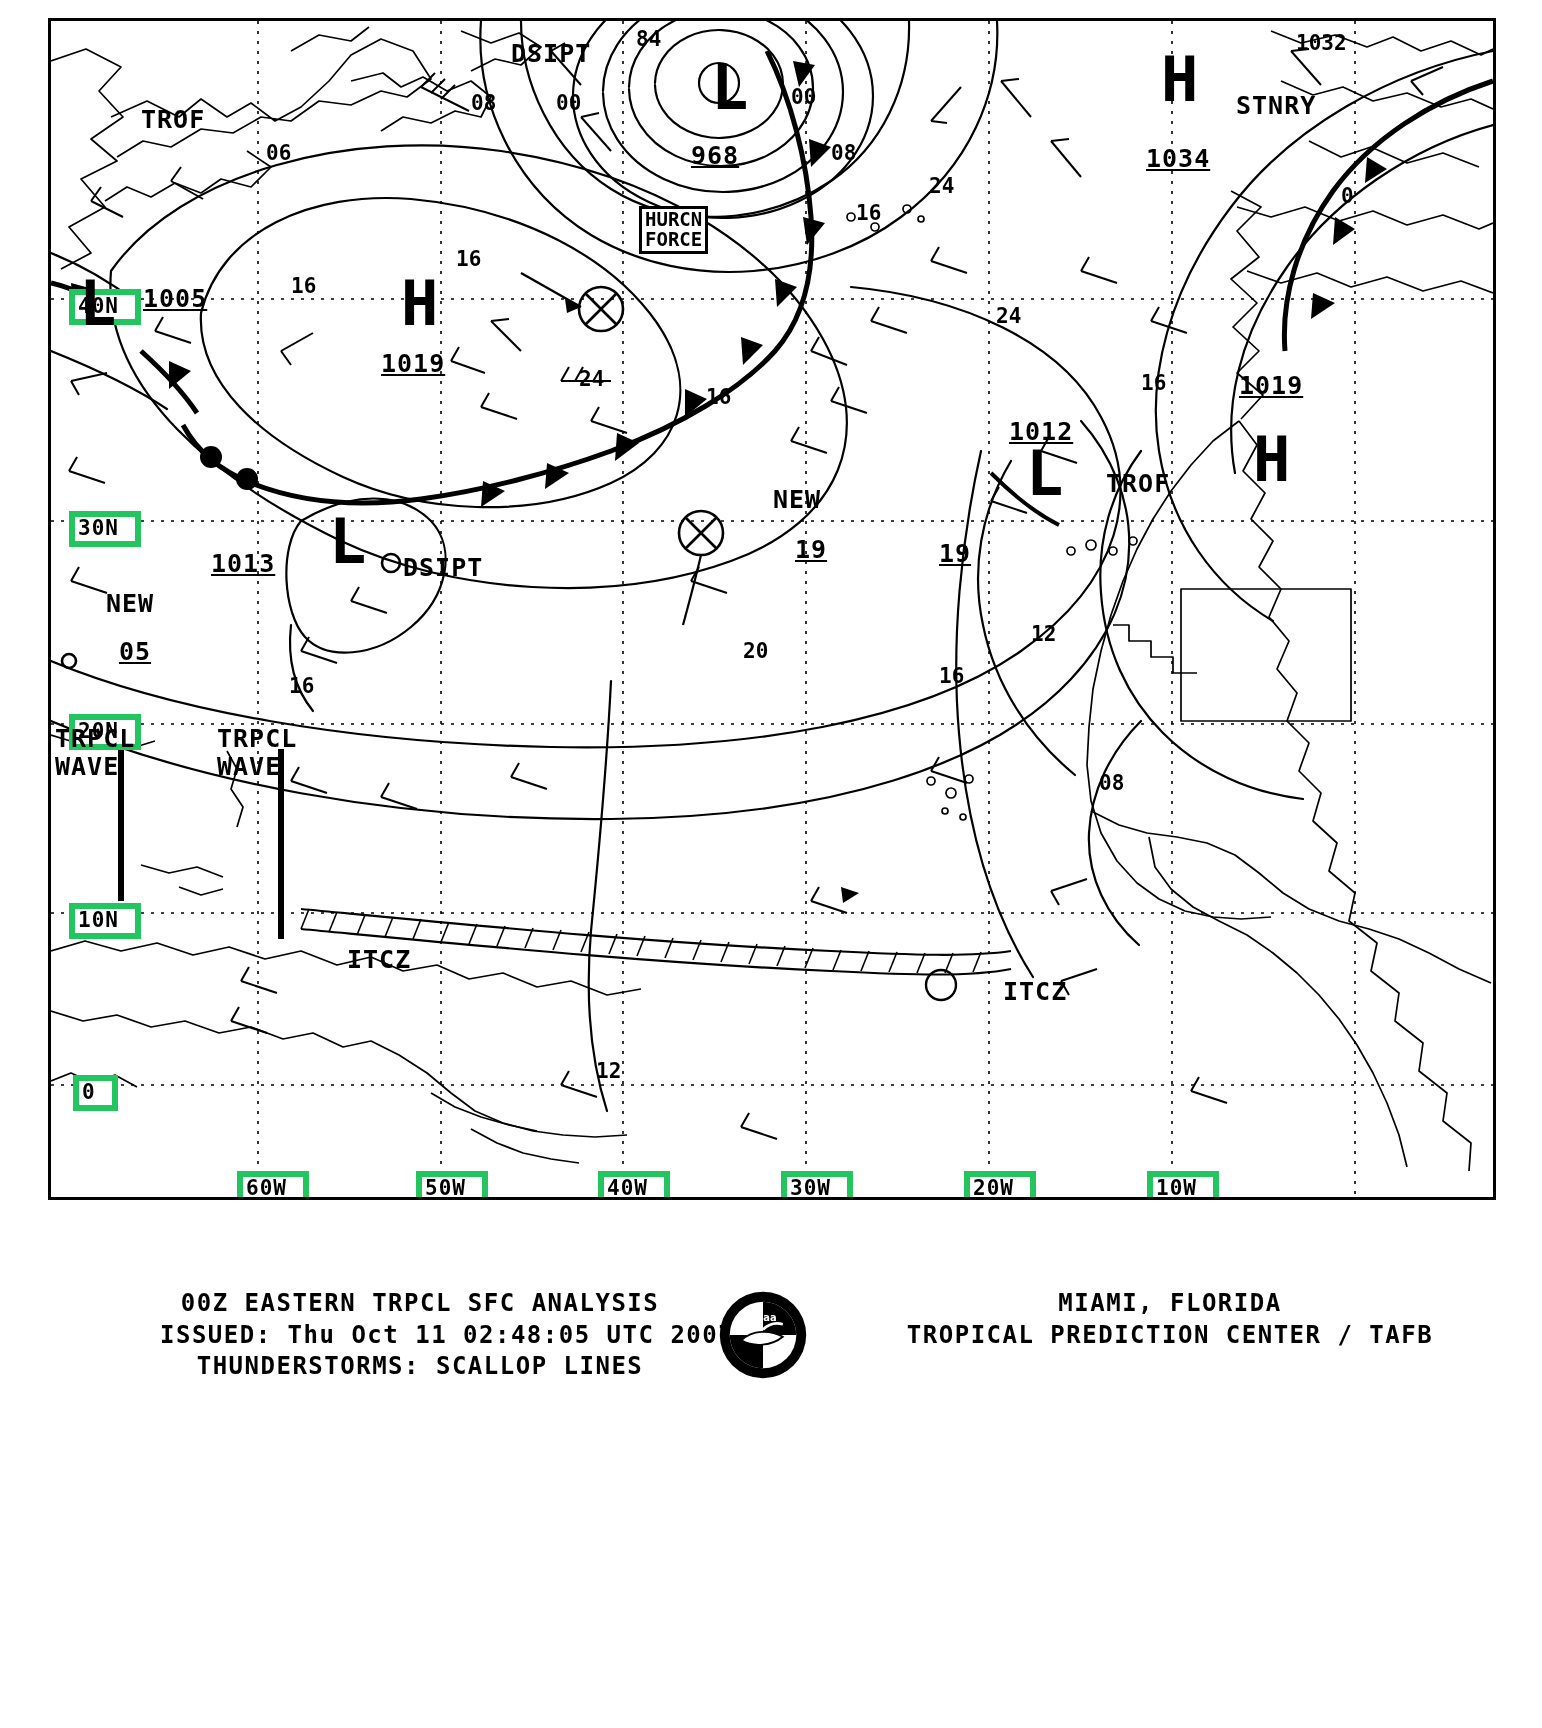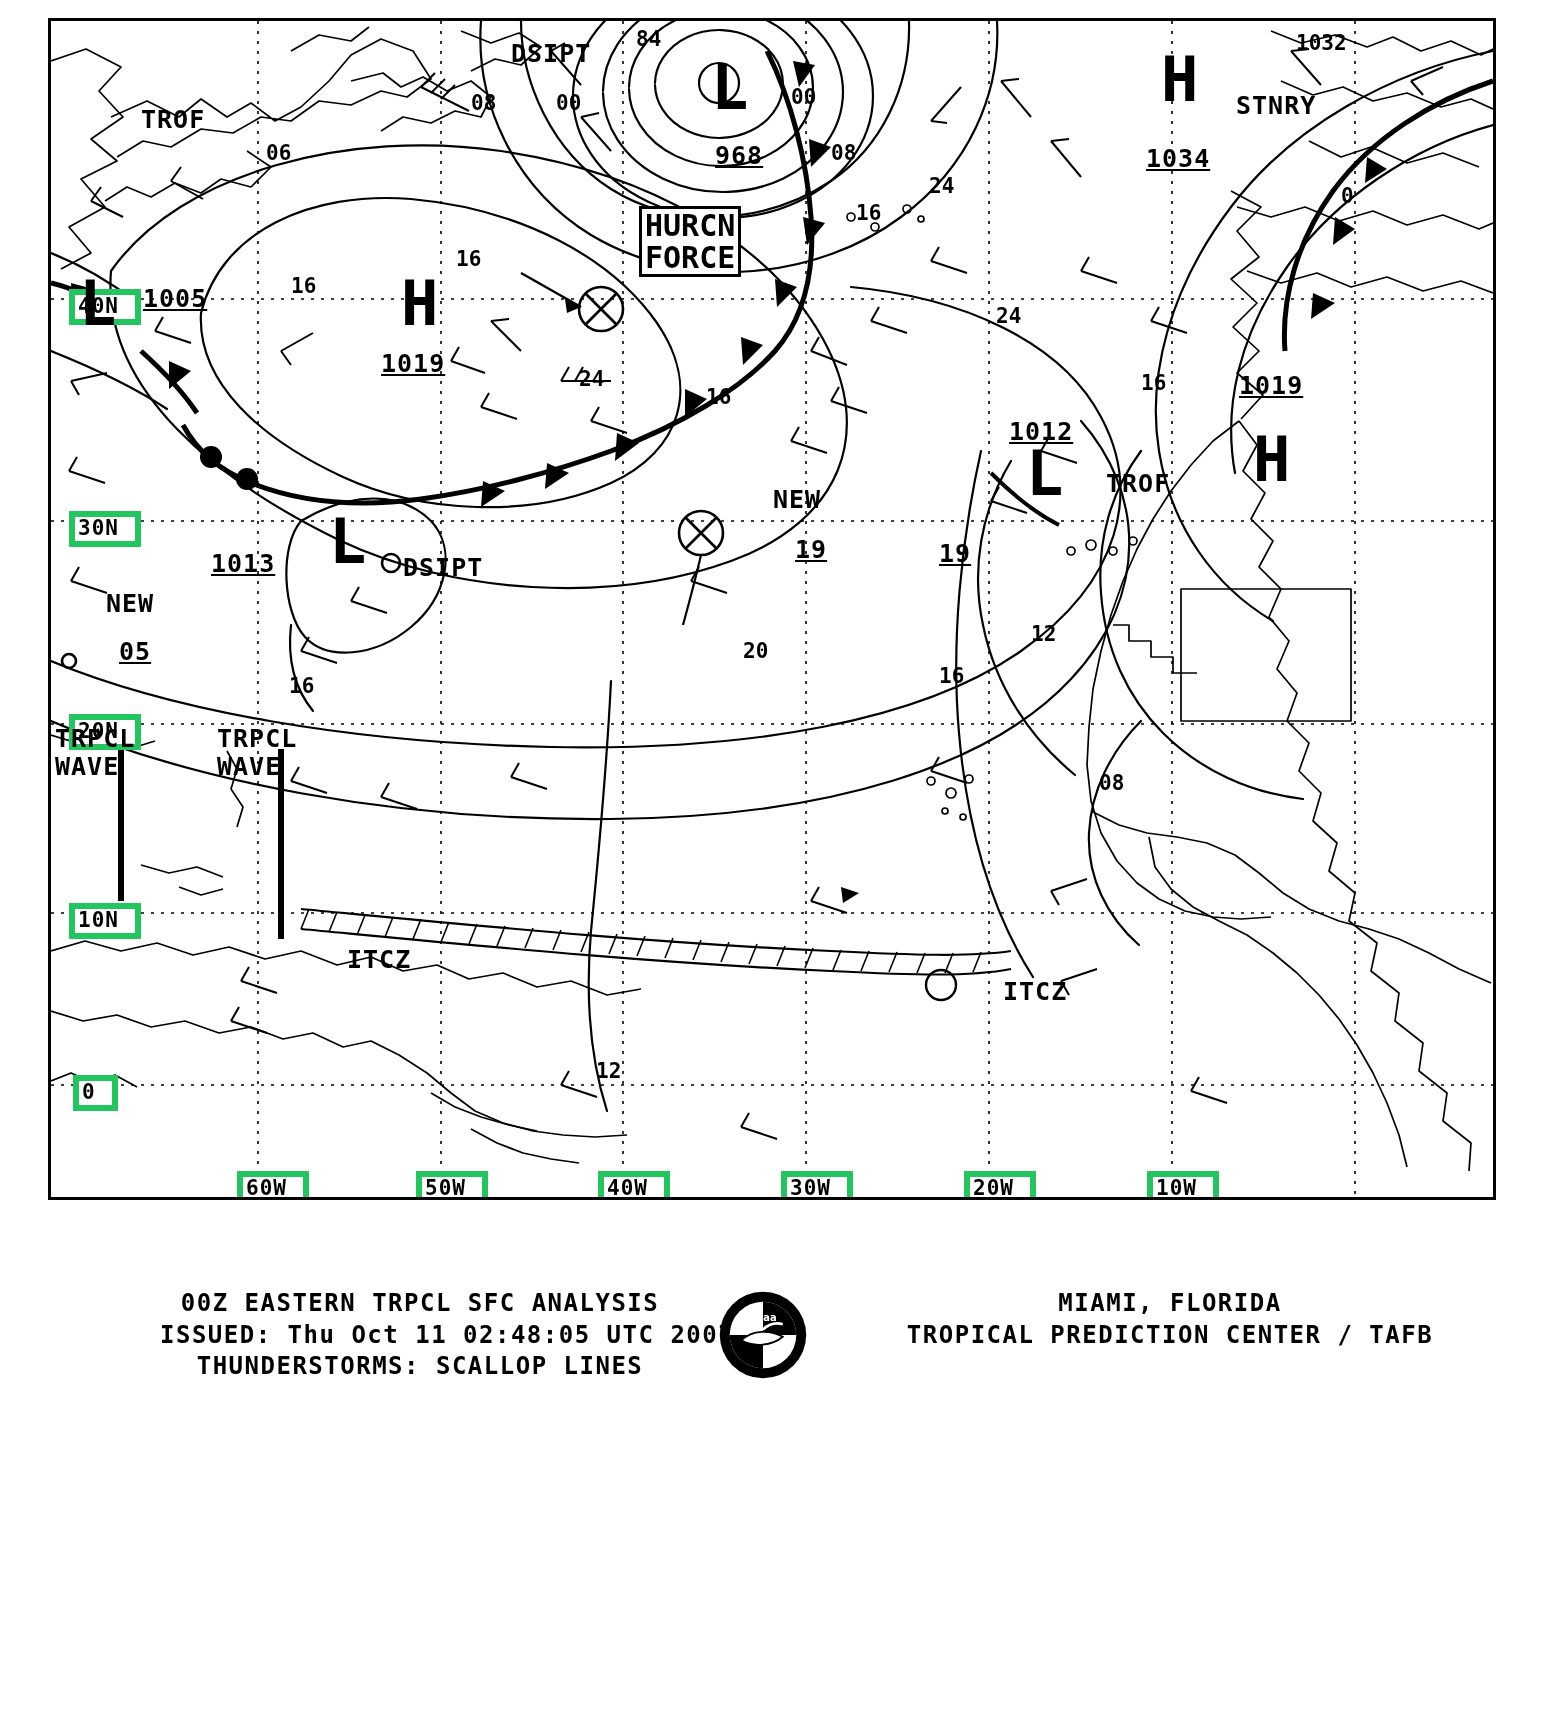--- a/index.html
+++ b/index.html
@@ -65,21 +65,21 @@
     letter-spacing: 0;
   }
   .lbl-grid {
     font-size: 21px;
     letter-spacing: 1px;
     border: 6px solid #22c55e;
     padding: 1px 16px 2px 3px;
     background: #fff;
   }
   .lbl-hurcn {
-    font-size: 30px;
+    font-size: 19px;
     letter-spacing: 0px;
     border: 3px solid #000;
     padding: 1px 3px;
     background: #fff;
     text-align: center;
     line-height: 1.05;
   }
 
   
   #footer {
@@ -536,21 +536,21 @@
     <div class="maplbl lbl-grid" style="left:18px; top:882px;">10N</div>
     <div class="maplbl lbl-grid" style="left:22px; top:1054px;">0</div>
     <div class="maplbl lbl-grid" style="left:186px; top:1150px;">60W</div>
     <div class="maplbl lbl-grid" style="left:365px; top:1150px;">50W</div>
     <div class="maplbl lbl-grid" style="left:547px; top:1150px;">40W</div>
     <div class="maplbl lbl-grid" style="left:730px; top:1150px;">30W</div>
     <div class="maplbl lbl-grid" style="left:913px; top:1150px;">20W</div>
     <div class="maplbl lbl-grid" style="left:1096px; top:1150px;">10W</div>
 
     <div class="maplbl lbl-hl" style="left:660px; top:36px;">L</div>
-    <div class="maplbl lbl-press" style="left:664px; top:122px;">968</div>
+    <div class="maplbl lbl-press" style="left:640px; top:122px;">968</div>
 
     <div class="maplbl lbl-hl" style="left:350px; top:252px;">H</div>
     <div class="maplbl lbl-press" style="left:330px; top:330px;">1019</div>
 
     <div class="maplbl lbl-hl" style="left:1110px; top:28px;">H</div>
     <div class="maplbl lbl-press" style="left:1095px; top:125px;">1034</div>
 
     <div class="maplbl lbl-hl" style="left:28px; top:252px;">L</div>
     <div class="maplbl lbl-press" style="left:92px; top:265px;">1005</div>
 

